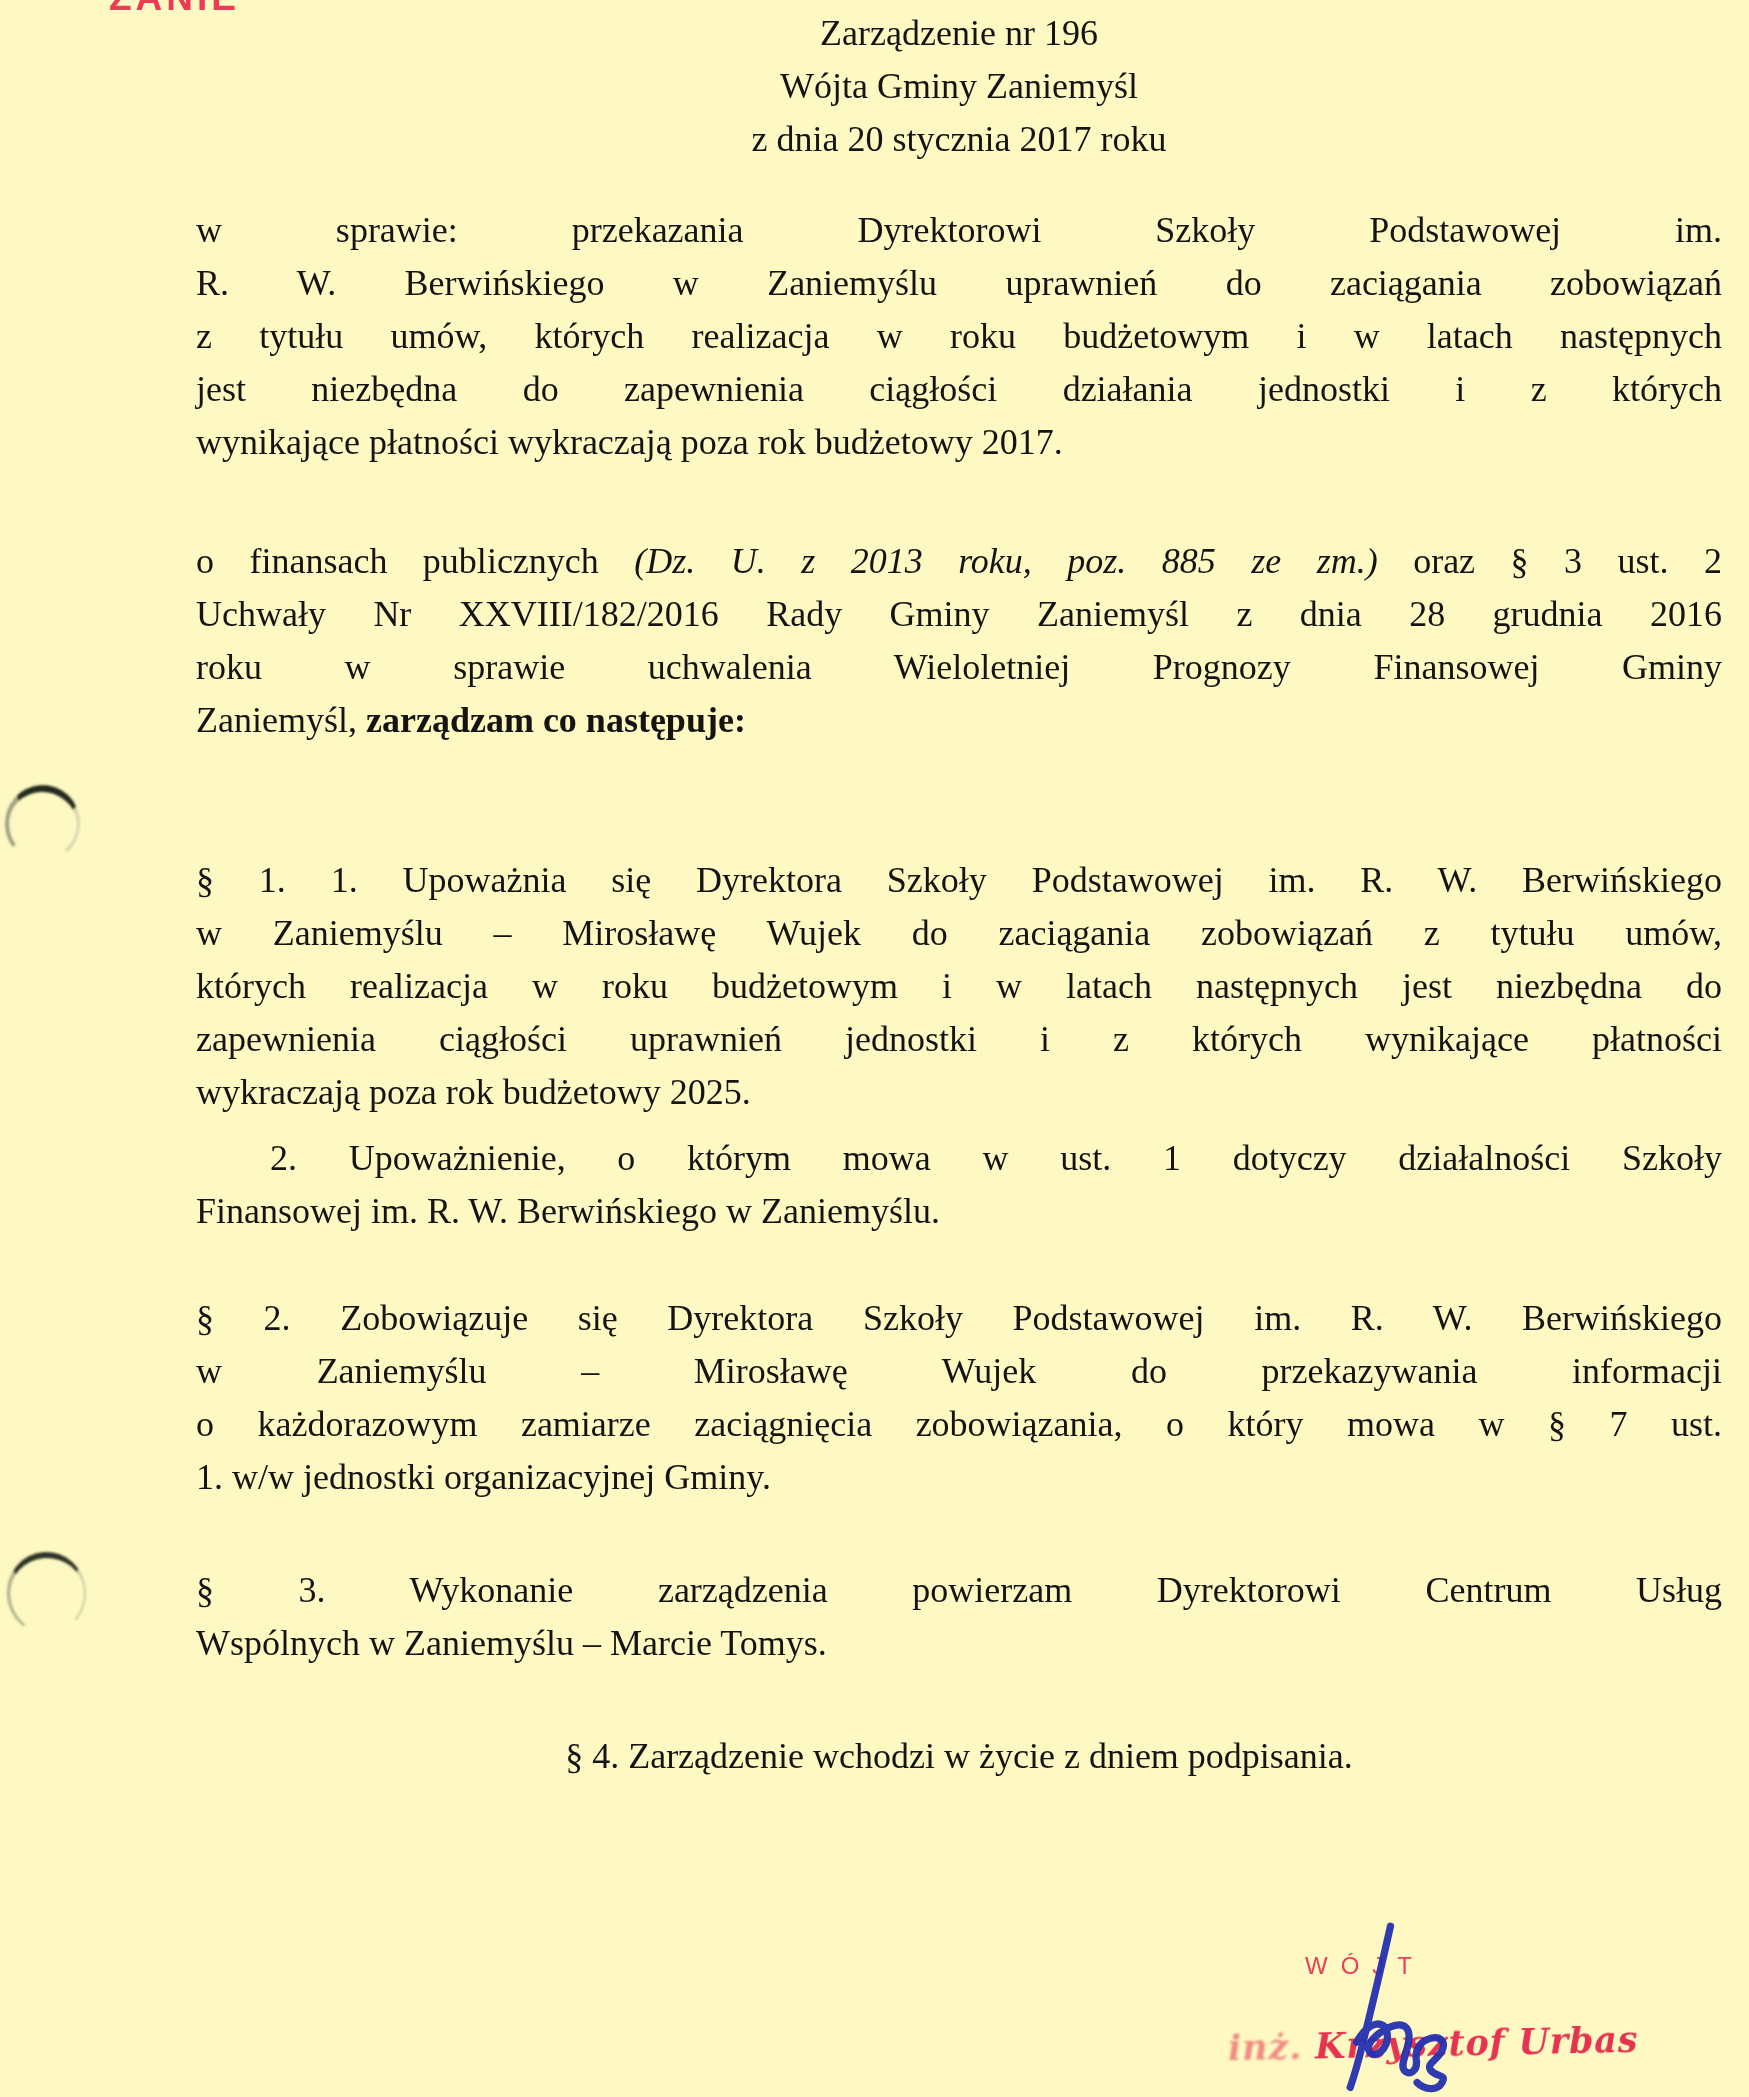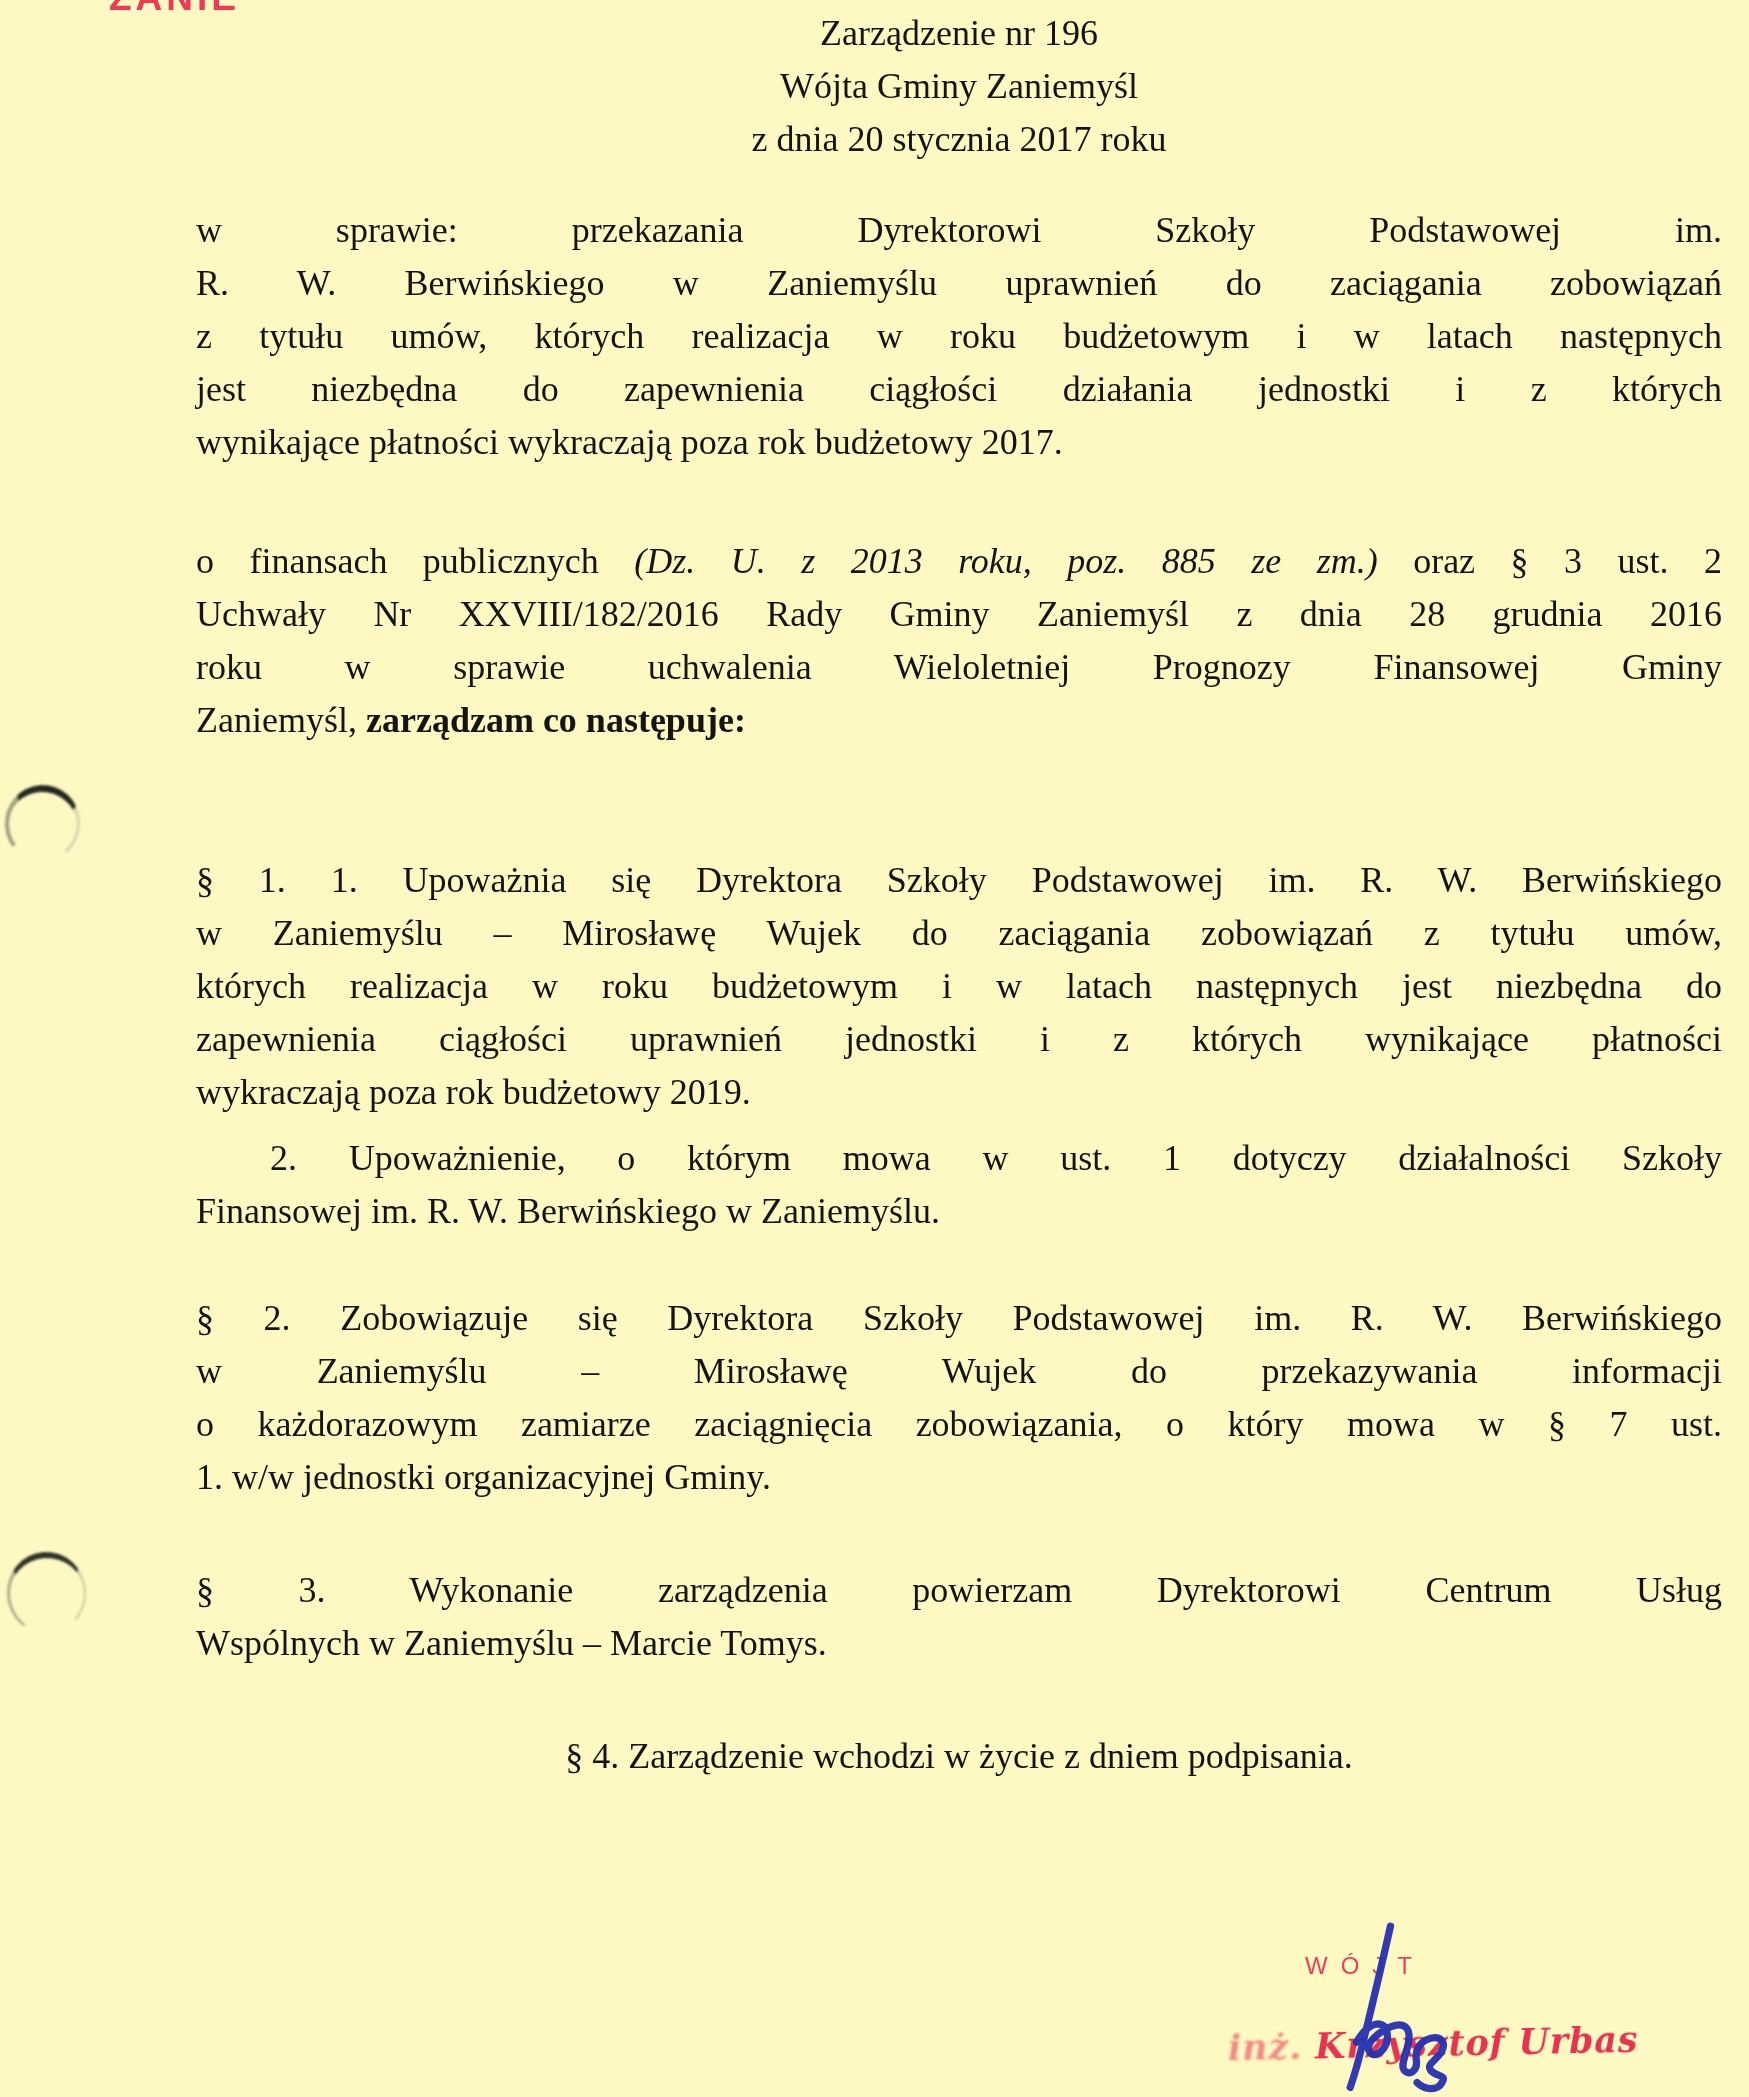--- a/index.html
+++ b/index.html
@@ -114,21 +114,21 @@
       <div class="line">Uchwały Nr XXVIII/182/2016 Rady Gminy Zaniemyśl z dnia 28 grudnia 2016</div>
       <div class="line">roku w sprawie uchwalenia Wieloletniej Prognozy Finansowej Gminy</div>
       <div class="line"><span>Zaniemyśl, </span><span class="bd">zarządzam co następuje:</span></div>
     </div>
 
   <div class="block p1a jpara">
       <div class="line">§ 1. 1. Upoważnia się Dyrektora Szkoły Podstawowej im. R. W. Berwińskiego</div>
       <div class="line">w Zaniemyślu – Mirosławę Wujek do zaciągania zobowiązań z tytułu umów,</div>
       <div class="line">których realizacja w roku budżetowym i w latach następnych jest niezbędna do</div>
       <div class="line">zapewnienia ciągłości uprawnień jednostki i z których wynikające płatności</div>
-      <div class="line">wykraczają poza rok budżetowy 2019.</div>
+      <div class="line">wykraczają poza rok budżetowy 2025.</div>
     </div>
 
   <div class="block p1b jpara indent-first">
       <div class="line">2. Upoważnienie, o którym mowa w ust. 1 dotyczy działalności Szkoły</div>
       <div class="line">Finansowej im. R. W. Berwińskiego w Zaniemyślu.</div>
     </div>
 
   <div class="block p2 jpara">
       <div class="line">§ 2. Zobowiązuje się Dyrektora Szkoły Podstawowej im. R. W. Berwińskiego</div>
       <div class="line">w Zaniemyślu – Mirosławę Wujek do przekazywania informacji</div>

